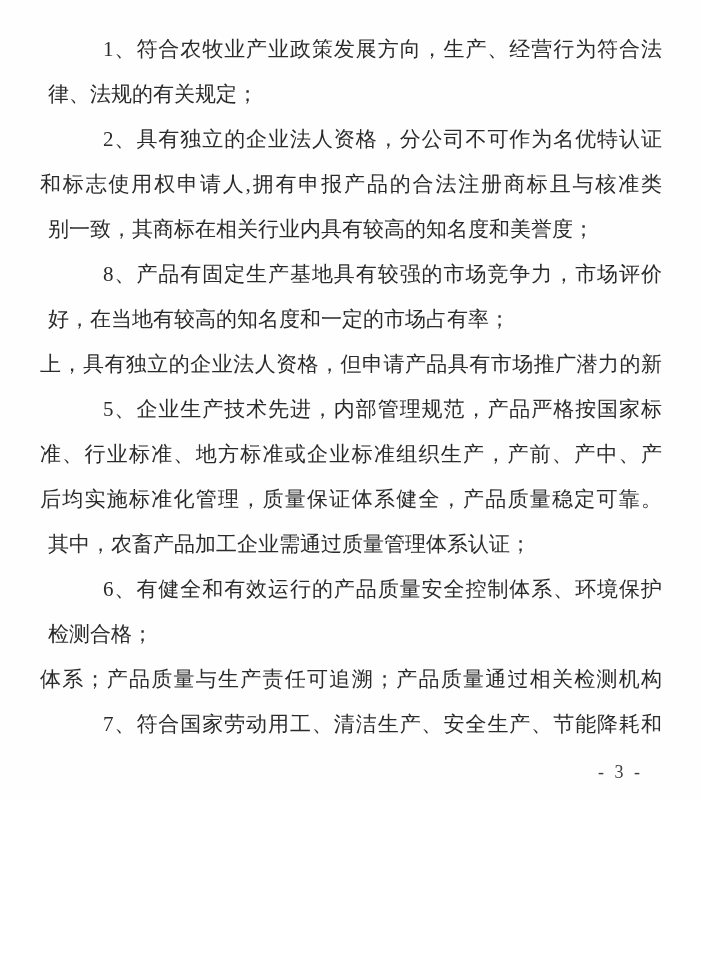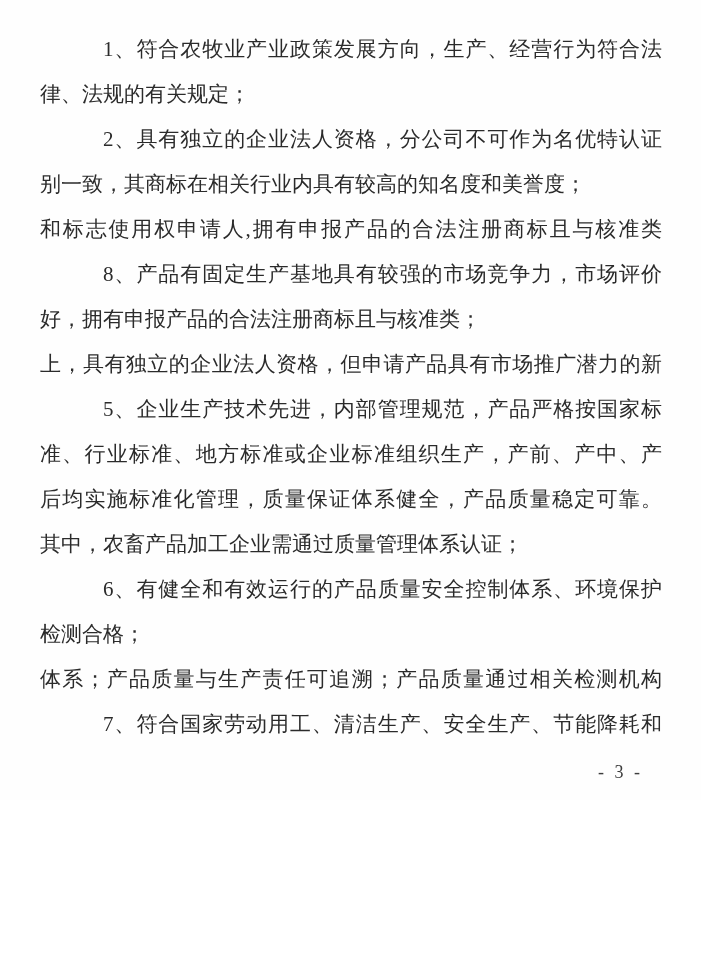--- a/index.html
+++ b/index.html
@@ -33,43 +33,44 @@
     overflow: hidden;
     text-align: justify;
     text-align-last: justify;
     white-space: normal;
   }
   .line.indent {
     padding-left: 63px;
   }
   .line.last {
     text-align-last: left;
+    margin-left: 8px;
   }
   .page-number {
     position: absolute;
     right: 58px;
     bottom: 17px;
     font-size: 18px;
     line-height: 22px;
     color: #3d3d3d;
     letter-spacing: 3px;
   }
 </style>
 </head>
 <body>
 
 <div class="page">
   <div class="content">
       <div class="line indent">1、符合农牧业产业政策发展方向，生产、经营行为符合法</div>
       <div class="line last">律、法规的有关规定；</div>
       <div class="line indent">2、具有独立的企业法人资格，分公司不可作为名优特认证</div>
+      <div class="line">和标志使用权申请人,拥有申报产品的合法注册商标且与核准类</div>
       <div class="line last">别一致，其商标在相关行业内具有较高的知名度和美誉度；</div>
-      <div class="line">和标志使用权申请人,拥有申报产品的合法注册商标且与核准类</div>
       <div class="line indent">8、产品有固定生产基地具有较强的市场竞争力，市场评价</div>
-      <div class="line last">好，拥有申报产品的合法注册商标且与核准类；</div>
+      <div class="line last">好，在当地有较高的知名度和一定的市场占有率；</div>
       <div class="line">上，具有独立的企业法人资格，但申请产品具有市场推广潜力的新</div>
       <div class="line indent">5、企业生产技术先进，内部管理规范，产品严格按国家标</div>
       <div class="line">准、行业标准、地方标准或企业标准组织生产，产前、产中、产</div>
       <div class="line">后均实施标准化管理，质量保证体系健全，产品质量稳定可靠。</div>
       <div class="line last">其中，农畜产品加工企业需通过质量管理体系认证；</div>
       <div class="line indent">6、有健全和有效运行的产品质量安全控制体系、环境保护</div>
       <div class="line last">检测合格；</div>
       <div class="line">体系；产品质量与生产责任可追溯；产品质量通过相关检测机构</div>
       <div class="line indent">7、符合国家劳动用工、清洁生产、安全生产、节能降耗和</div>
     </div>

